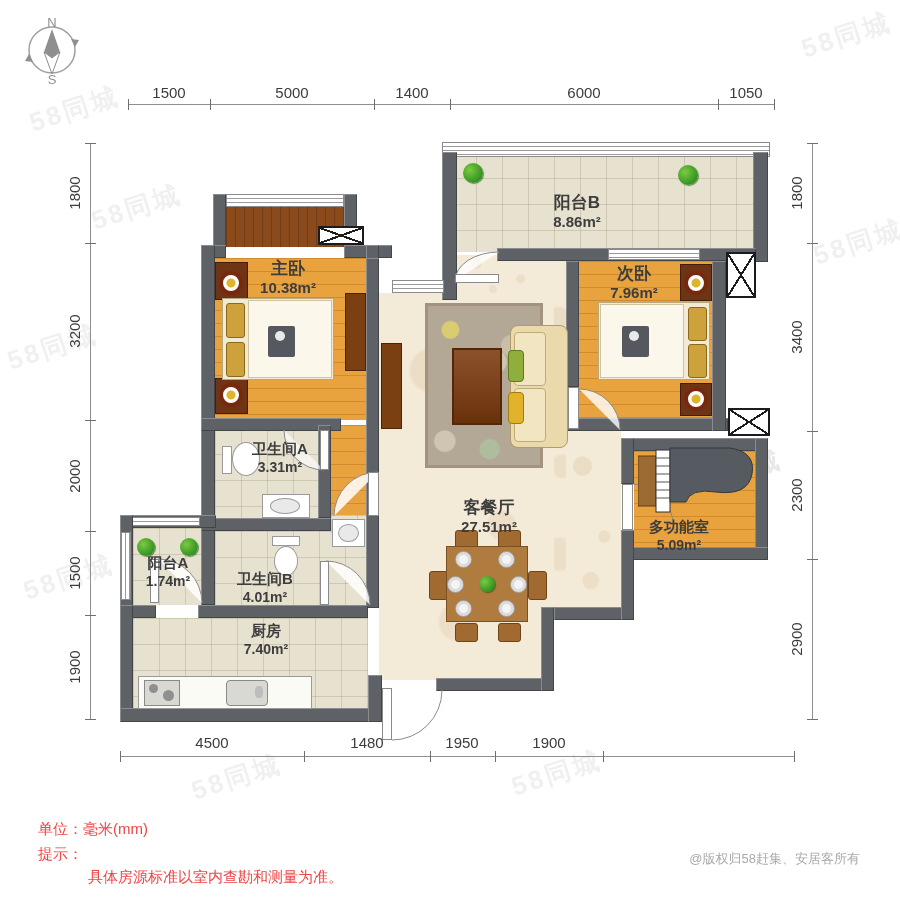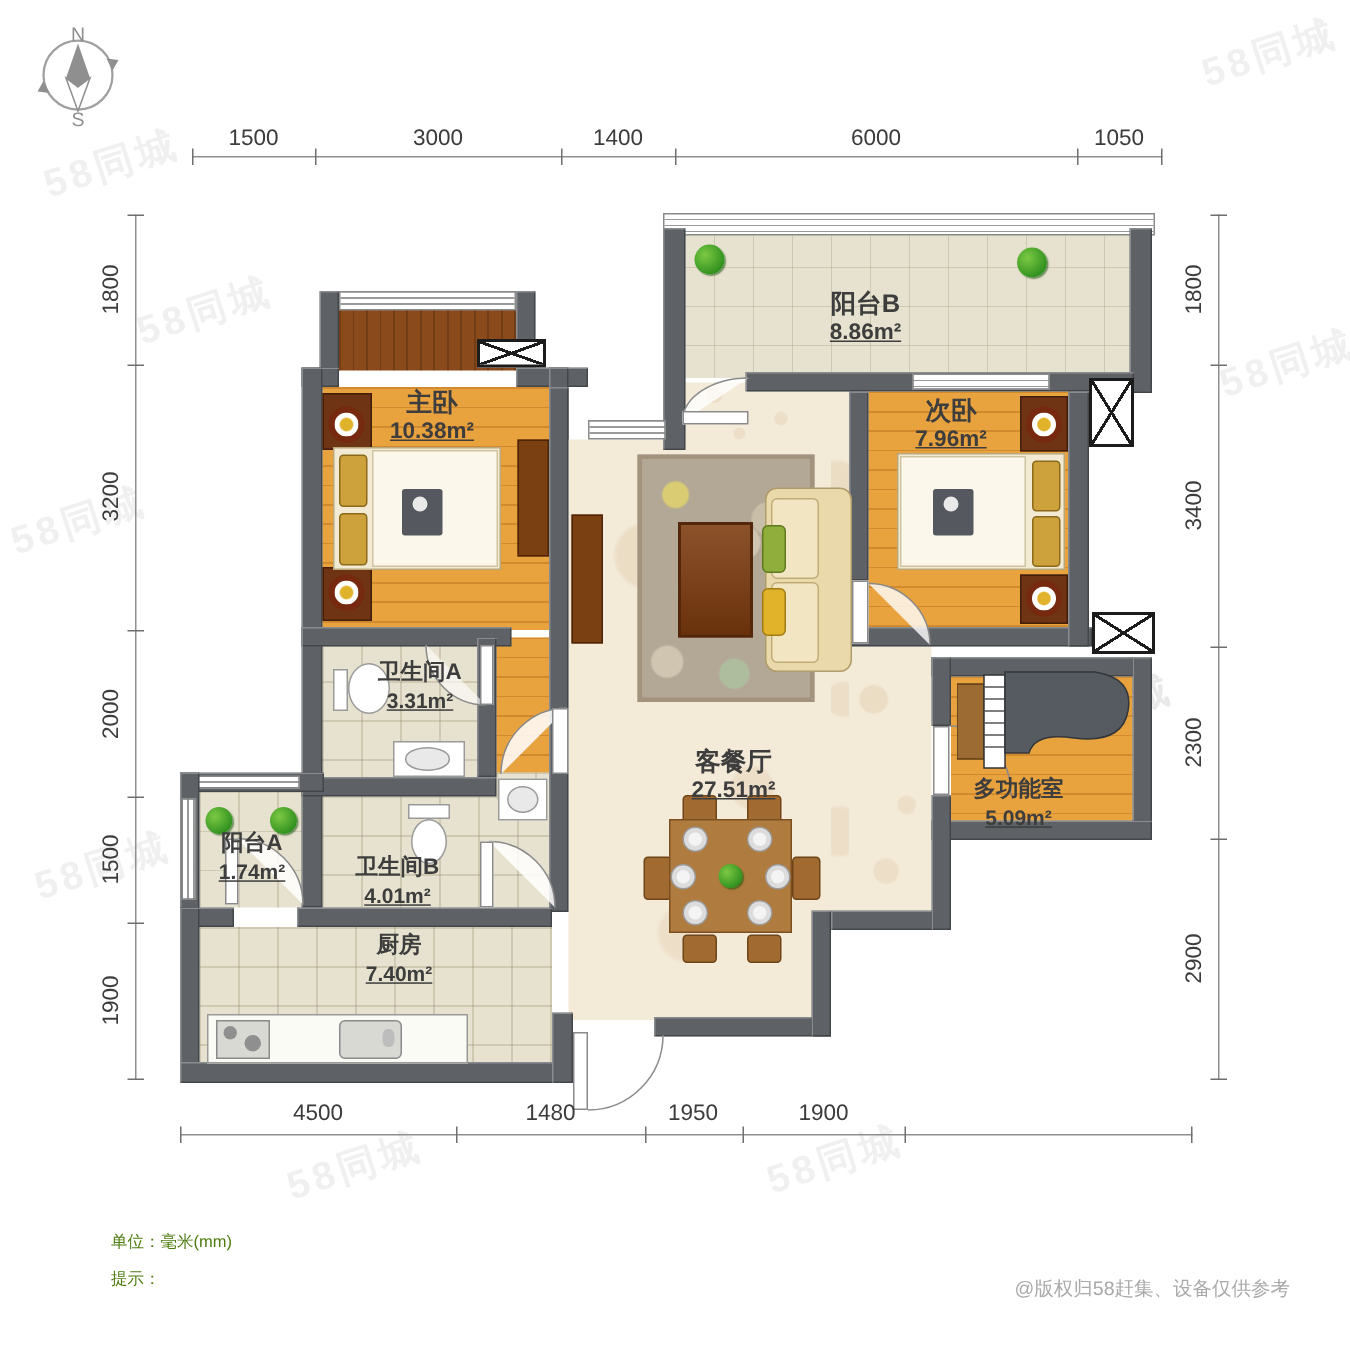--- a/index.html
+++ b/index.html
@@ -60,29 +60,29 @@
   .dtable{position:absolute;background:#b07b3e;border:1px solid #7c5122;box-sizing:border-box;}
   .chair{position:absolute;background:#a06a30;border:1px solid #6e4518;border-radius:3px;}
   .plate{position:absolute;width:17px;height:17px;border-radius:50%;background:#f4f4f4;
          border:1px solid #9a9a9a;box-shadow:inset 0 0 0 3px #dcdcdc;box-sizing:border-box;}
   .counter{position:absolute;background:#fbfbf6;border:1px solid #9a9a9a;box-sizing:border-box;}
   .appl{position:absolute;background:#d9d9d4;border:1px solid #8a8a8a;box-sizing:border-box;}
   
   .rlabel{position:absolute;transform:translate(-50%,-50%);text-align:center;color:#3d3d3d;
           font-weight:bold;line-height:1.25;white-space:nowrap;}
   .rlabel .nm{font-size:17px;}
-  .rlabel .ar{font-size:15px;text-decoration:underline;}
+  .rlabel .ar{font-size:15px;}
   .rlabel.sm .nm{font-size:15px;} .rlabel.sm .ar{font-size:14px;}
   
   .dline{position:absolute;background:#8f8f8f;}
   .tick{position:absolute;background:#6f6f6f;}
   .dlab{position:absolute;color:#3c3c3c;font-size:15px;transform:translate(-50%,-50%);white-space:nowrap;}
   .dlab.vert{transform:translate(-50%,-50%) rotate(-90deg);}
   
-  .note{position:absolute;color:#4d7c0f;font-size:11px;white-space:nowrap;margin-left:36px;}
+  .note{position:absolute;color:#ef4444;font-size:15px;white-space:nowrap;}
   .copyright{position:absolute;color:#a9a9a9;font-size:13px;white-space:nowrap;}
   .wm{position:absolute;color:rgba(110,110,110,.10);font-size:26px;font-weight:bold;
       transform:rotate(-18deg);letter-spacing:3px;white-space:nowrap;pointer-events:none;}
   svg.overlay{position:absolute;left:0;top:0;pointer-events:none;}
 </style>
 </head>
 <body>
 
 <div class="stage">
 
@@ -313,21 +313,21 @@
   </div>
 
   <div class="dline" style="left:128px;top:104px;width:647px;height:1px"></div>
   <div class="tick" style="left:128px;top:99px;width:1px;height:11px"></div>
   <div class="tick" style="left:210px;top:99px;width:1px;height:11px"></div>
   <div class="tick" style="left:374px;top:99px;width:1px;height:11px"></div>
   <div class="tick" style="left:450px;top:99px;width:1px;height:11px"></div>
   <div class="tick" style="left:718px;top:99px;width:1px;height:11px"></div>
   <div class="tick" style="left:774px;top:99px;width:1px;height:11px"></div>
   <div class="dlab" style="left:169px;top:92px">1500</div>
-  <div class="dlab" style="left:292px;top:92px">3000</div>
+  <div class="dlab" style="left:292px;top:92px">5000</div>
   <div class="dlab" style="left:412px;top:92px">1400</div>
   <div class="dlab" style="left:584px;top:92px">6000</div>
   <div class="dlab" style="left:746px;top:92px">1050</div>
 
   <div class="dline" style="left:90px;top:143px;width:1px;height:577px"></div>
   <div class="tick" style="left:85px;top:143px;width:11px;height:1px"></div>
   <div class="tick" style="left:85px;top:243px;width:11px;height:1px"></div>
   <div class="tick" style="left:85px;top:420px;width:11px;height:1px"></div>
   <div class="tick" style="left:85px;top:531px;width:11px;height:1px"></div>
   <div class="tick" style="left:85px;top:615px;width:11px;height:1px"></div>
@@ -356,15 +356,16 @@
   <div class="tick" style="left:495px;top:751px;width:1px;height:11px"></div>
   <div class="tick" style="left:603px;top:751px;width:1px;height:11px"></div>
   <div class="tick" style="left:794px;top:751px;width:1px;height:11px"></div>
   <div class="dlab" style="left:212px;top:742px">4500</div>
   <div class="dlab" style="left:367px;top:742px">1480</div>
   <div class="dlab" style="left:462px;top:742px">1950</div>
   <div class="dlab" style="left:549px;top:742px">1900</div>
 
   <div class="note" style="left:38px;top:820px">单位：毫米(mm)</div>
   <div class="note" style="left:38px;top:845px">提示：</div>
-  <div class="copyright" style="right:40px;top:850px">@版权归58赶集、设备仅供参考</div>
+  <div class="note" style="left:88px;top:868px">具体房源标准以室内查勘和测量为准。</div>
+  <div class="copyright" style="right:40px;top:850px">@版权归58赶集、安居客所有</div>
 
 </div>
 
 </body></html>

